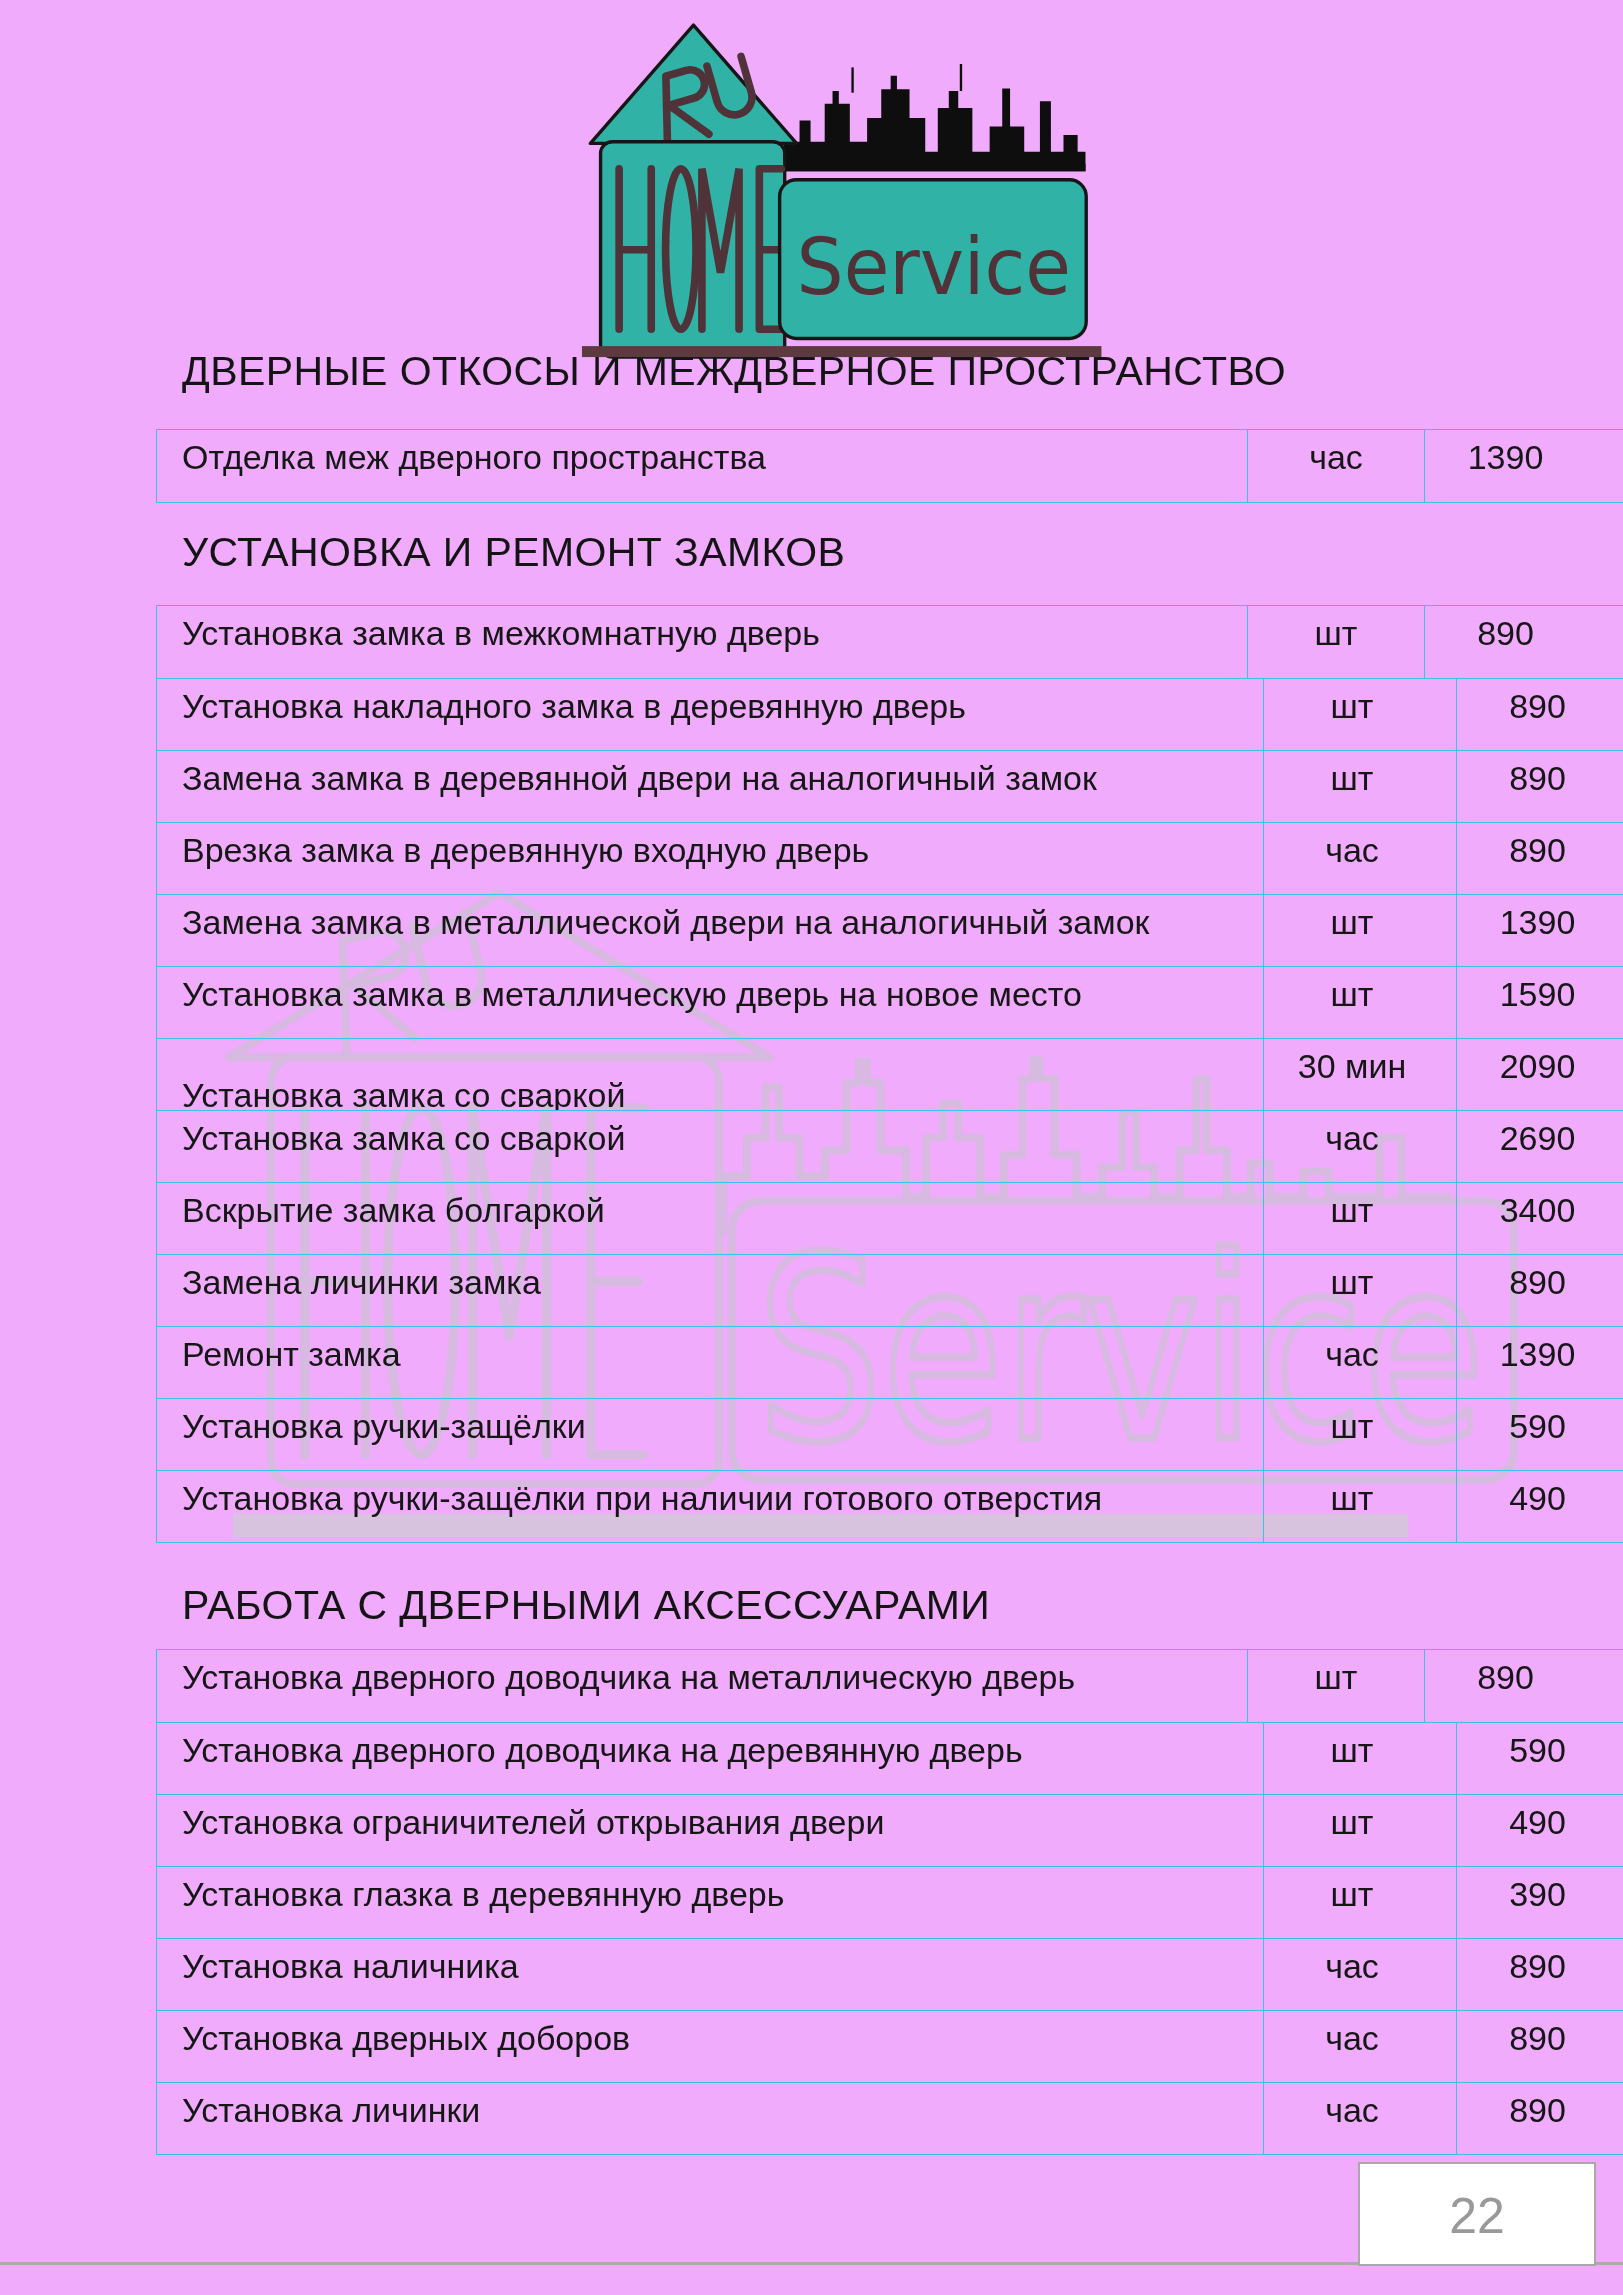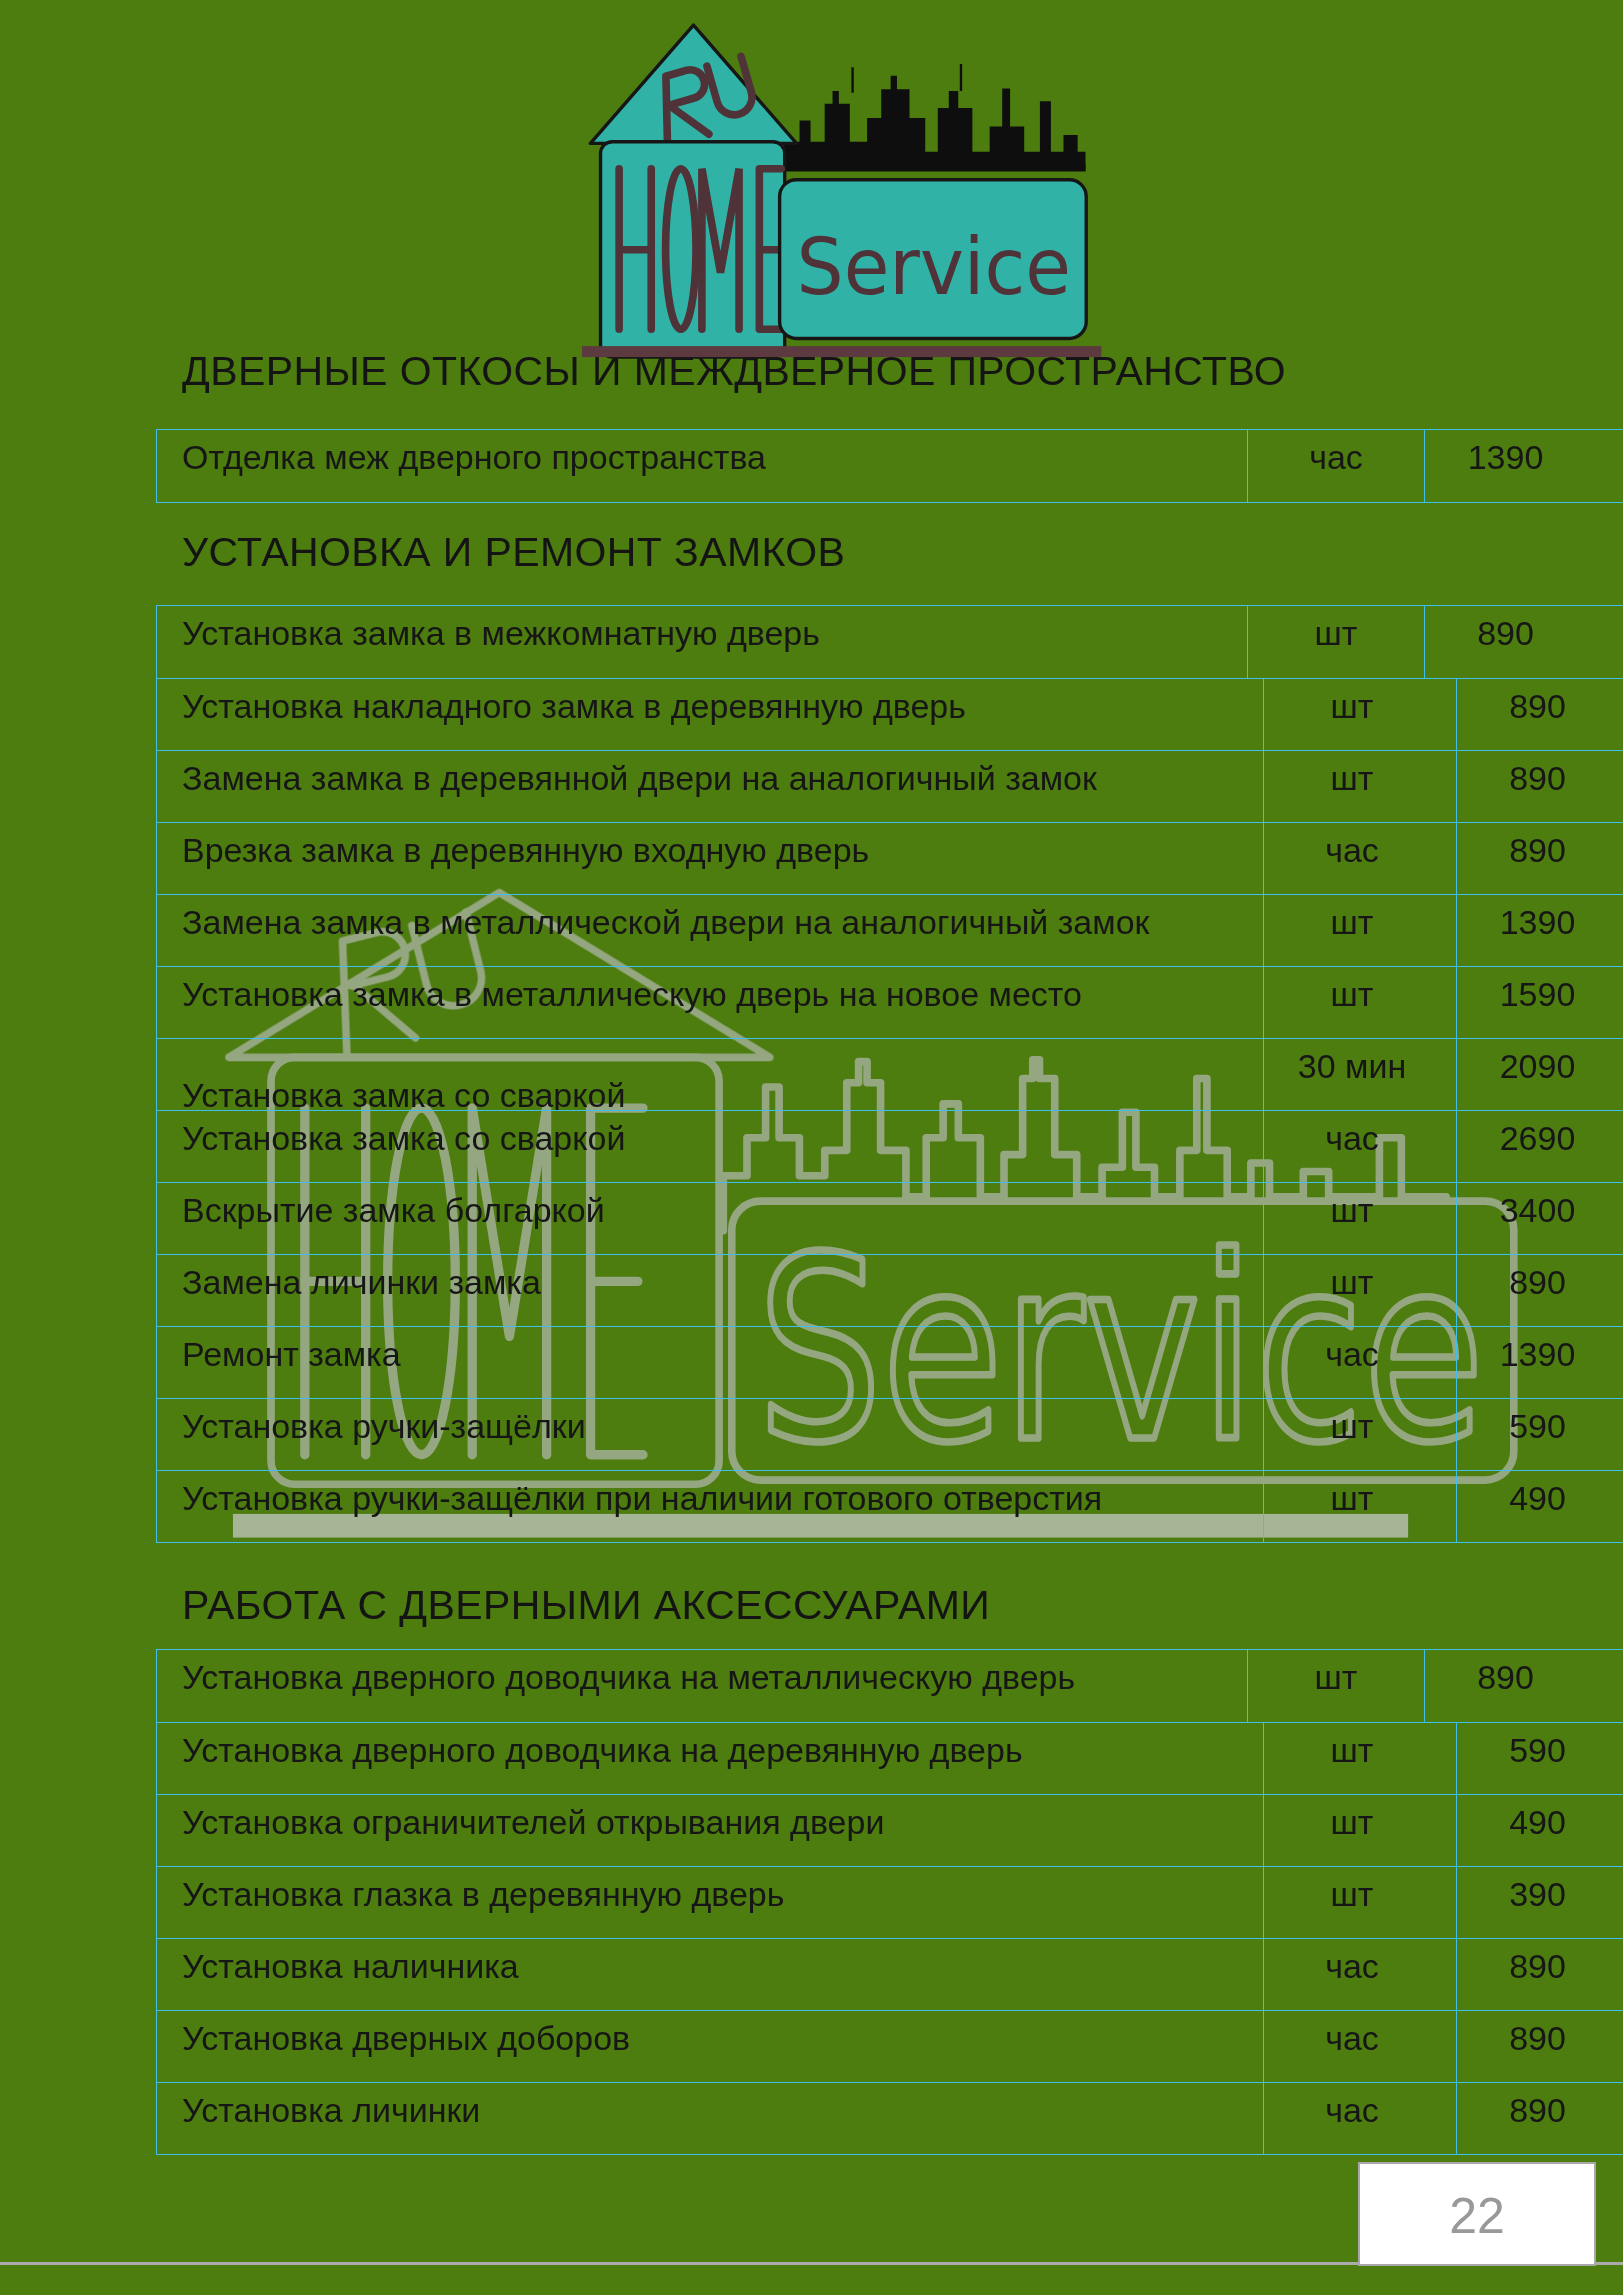--- a/index.html
+++ b/index.html
@@ -1,20 +1,20 @@
 <!DOCTYPE html>
 <html style="font-size:13.5px"><head>
 <meta charset="utf-8">
 <style>
   html,body{margin:0;padding:0;background:#e8e8e8;}
   .page{
     position:relative;
     width:1624px;height:2295px;
     margin:0 auto;
-    background:#4d7c0f;
+    background:#f0abfc;
     font-family:"Liberation Sans", sans-serif;
     overflow:hidden;
   }
   
   .logo-wrap{position:absolute;left:575px;top:15px;width:541px;height:348px;z-index:3;}
   
   .watermark{position:absolute;left:127px;top:846px;width:1404px;height:744px;z-index:1;pointer-events:none;}
   
   .section-title{
     position:absolute;left:182px;

